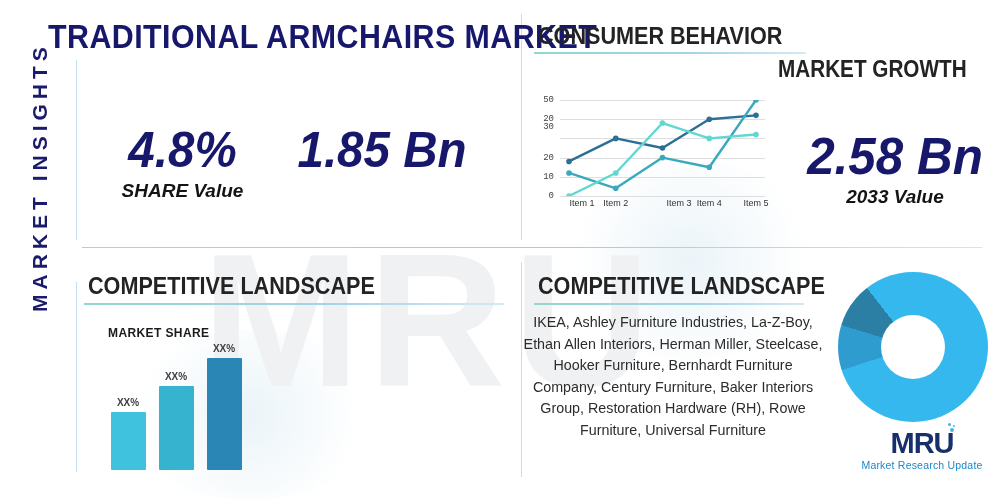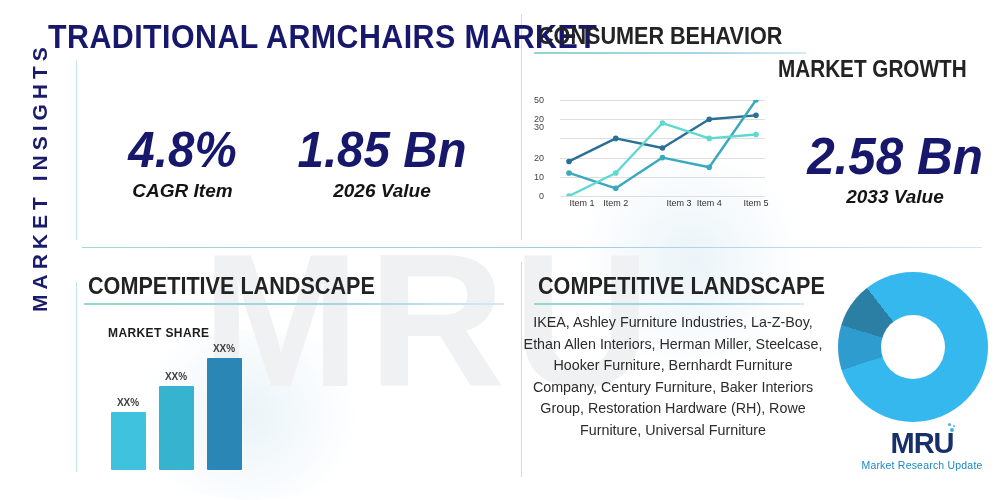--- a/index.html
+++ b/index.html
@@ -91,23 +91,23 @@
   #head-comp-right{left:538px;top:272px;}
   #ul-comp-right{left:534px;top:303px;width:270px;}
 
   
   #kpi-2033{left:800px;top:128px;width:190px;}
   #kpi-2033 .num{font-size:52px;}
 
   
   .linechart{position:absolute;left:536px;top:100px;width:235px;height:112px;}
   .lc-ylab{
-    position:absolute;right:100%;margin-right:16px;
+    position:absolute;right:100%;margin-right:6px;
     font-size:9px;color:#444;transform:translateY(-50%);
-    text-align:right;width:20px;
+    text-align:right;width:20px;font-family:Liberation Mono, monospace;
   }
   .lc-plot{position:absolute;left:24px;top:0;width:205px;height:96px;}
   .lc-grid{position:absolute;left:0;width:100%;height:1px;background:#dedede;}
   .lc-xlab{
     position:absolute;top:98px;font-size:9px;color:#333;
     transform:translateX(-50%);white-space:nowrap;
   }
 
   
   .ms-title{position:absolute;left:108px;top:326px;font-size:12px;font-weight:bold;color:#1c1c1c;letter-spacing:.4px;}
@@ -161,26 +161,25 @@
   <div class="v-divider"></div>
   <div class="v-divider2"></div>
   <div class="h-divider"></div>
 
   <div class="side-label layer">MARKET INSIGHTS</div>
 
   <div class="main-title layer">TRADITIONAL ARMCHAIRS MARKET</div>
 
   <div class="kpi layer" id="kpi-cagr">
     <div class="num">4.8%</div>
-    <div class="cap">CAGR Item</div>
+    <div class="cap">SHARE Value</div>
   </div>
 
   <div class="kpi layer" id="kpi-2026">
     <div class="num">1.85 Bn</div>
-    <div class="cap">2026 Value</div>
   </div>
 
   <div class="sec-head layer" id="head-consumer">CONSUMER BEHAVIOR</div>
   <div class="sec-underline ul-teal layer" id="ul-consumer"></div>
 
   <div class="sec-head layer" id="head-growth">MARKET GROWTH</div>
 
   <div class="kpi layer" id="kpi-2033">
     <div class="num">2.58 Bn</div>
     <div class="cap">2033 Value</div>

